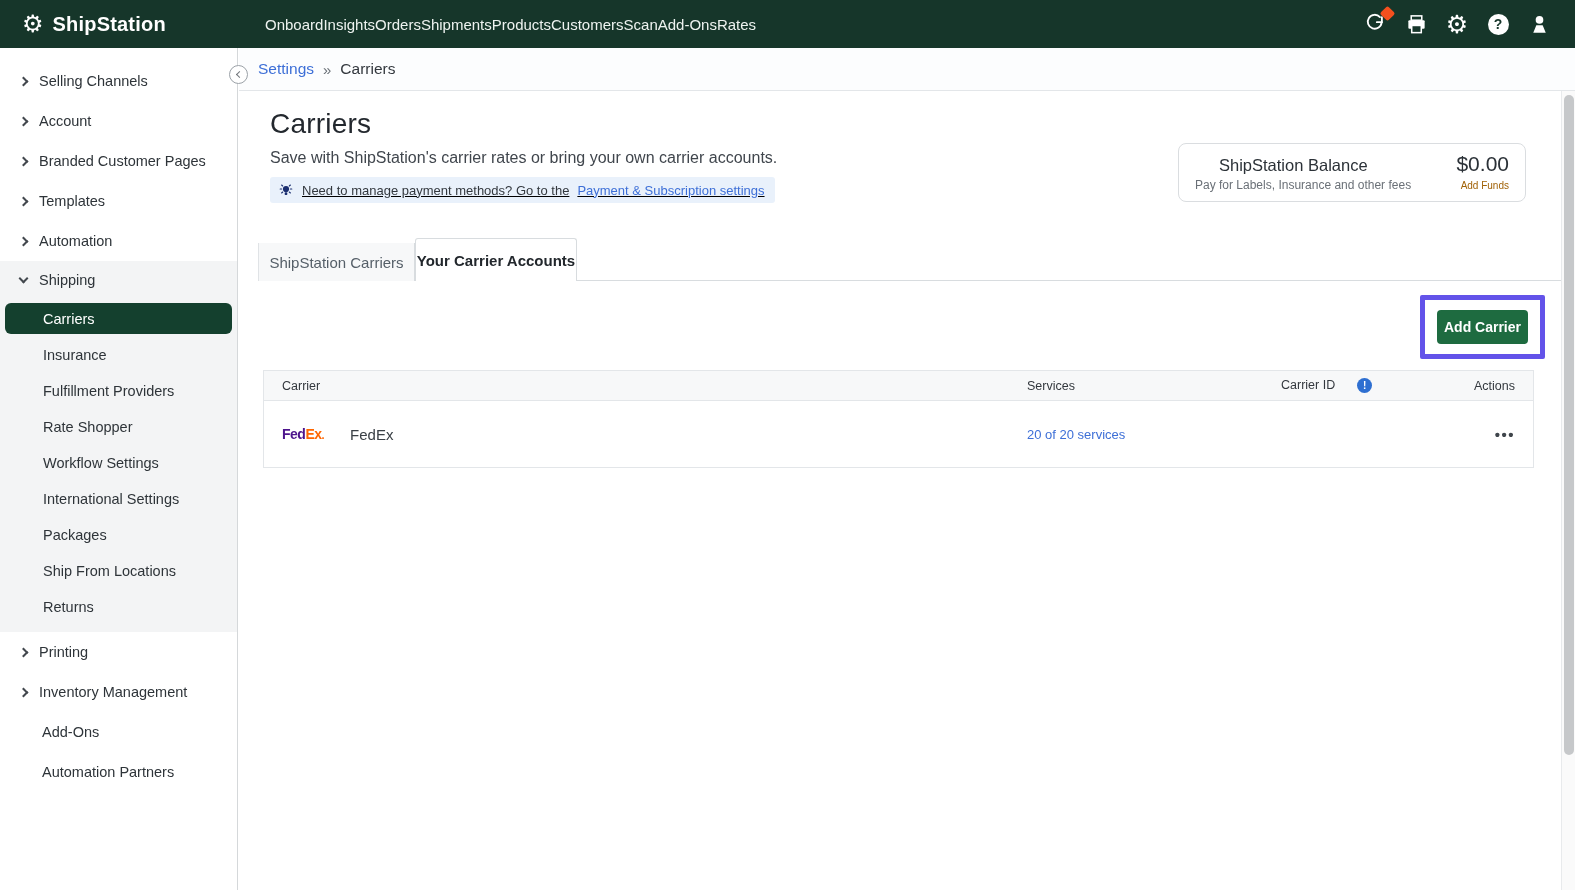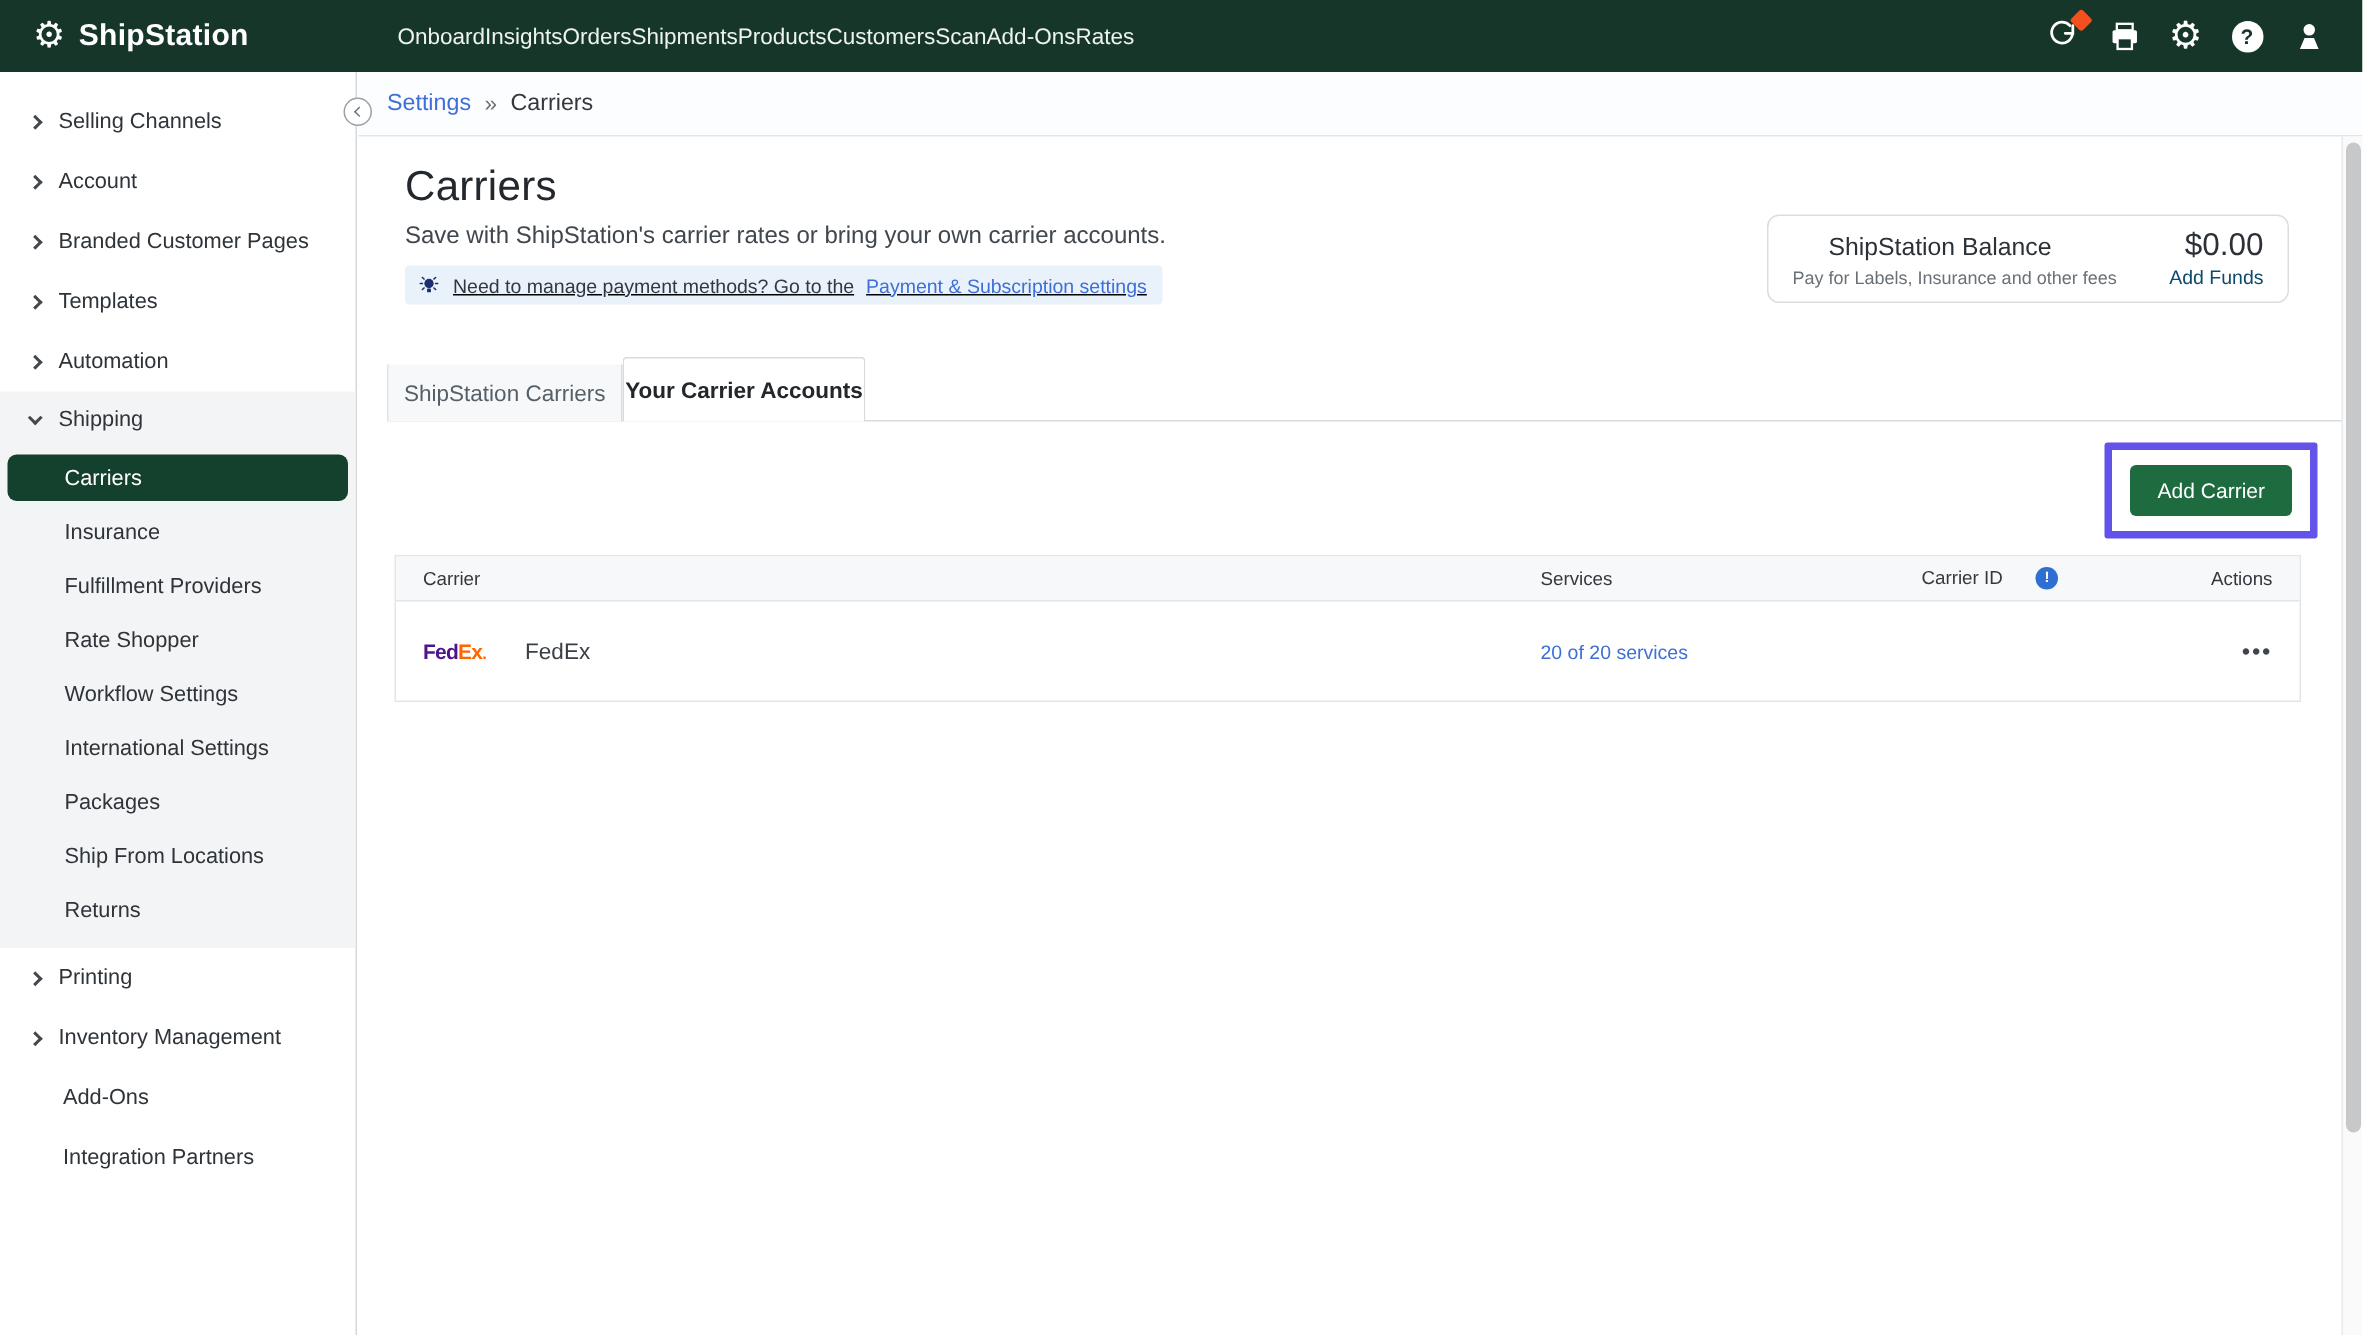--- a/index.html
+++ b/index.html
@@ -47,31 +47,31 @@
   .page-subtitle { margin-top:9px; font-size:16px; color:#40464d; }
   .tip-bar { display:inline-flex; align-items:center; gap:8px; margin-top:10px; background:#e9f1fb; border-radius:3px; padding:5px 10px 5px 8px;text-decoration:underline; }
   .tip-text { font-size:13px; color:#33383e; }
   .tip-link { font-size:13px; color:#3d6fd7; cursor:pointer; }
 
   .balance-card { position:absolute; top:95px; right:49px; width:348px; height:59px; border:1px solid #dadde0; border-radius:8px; padding:8px 16px 9px 16px; background:#fff; display:flex; flex-direction:column; justify-content:space-between; }
   .bal-row { display:flex; justify-content:space-between; align-items:baseline; }
   .bal-title { font-size:16.5px; color:#2b3137;margin-left:24px; }
   .bal-amount { font-size:21px; color:#2b3137; }
   .bal-desc { font-size:12px; color:#6a7077; }
-  .bal-link { font-size:13px; color:#0c4a6e; cursor:pointer; }
+  .bal-link { font-size:10px; color:#a16207; cursor:pointer; }
 
   
   .tabs { position:absolute; top:190px; left:19px; right:14px; height:43px; border-bottom:1px solid #d8dcdf; display:flex; align-items:flex-start; }
   .tab { display:flex; align-items:center; justify-content:center; cursor:pointer; white-space:nowrap; }
   .tab.inactive { margin-top:5px; height:38px; width:157px; background:#f7f8f9; border-left:1px solid #e0e3e6; border-right:1px solid #d8dcdf; color:#555f68; font-size:15px; }
   .tab.active { height:43px; width:162px; background:#fff; border:1px solid #d8dcdf; border-bottom:none; border-radius:3px 3px 0 0; color:#22272c; font-size:15px; font-weight:700; position:relative; z-index:2; }
 
   
   .highlight-box { position:absolute; top:247px; right:30px; border:5px solid #6353e9; border-radius:2px; background:#fff; padding:10px 12px; z-index:2; }
-  .add-carrier-btn { background:#1e6b40; color:#fff; font-size:14px; font-weight:400; font-family:"Liberation Sans",sans-serif; border:none; border-radius:4px; padding:9px 18px; cursor:pointer; }
+  .add-carrier-btn { background:#1e6b40; color:#fff; font-size:14px; font-weight:700; font-family:"Liberation Sans",sans-serif; border:none; border-radius:4px; padding:9px 7px; cursor:pointer; }
 
   
   .carrier-table { position:absolute; top:322px; left:24px; right:41px; border:1px solid #e3e6e9; background:#fff; }
   .t-header { display:grid; grid-template-columns:745px 254px 160px auto; padding:0 18px; height:30px; align-items:center; background:#f7f8f9; border-bottom:1px solid #e3e6e9; }
   .th { font-size:12.5px; color:#33383e; }
   .th-right { text-align:right; }
   .th-flex { display:flex; align-items:flex-start; gap:22px; }
   .info-circle { width:15px; height:15px; border-radius:50%; background:#2e6fd1; color:#fff; font-size:10px; font-weight:700; display:flex; align-items:center; justify-content:center; cursor:pointer; }
   .t-row { display:grid; grid-template-columns:745px 254px 160px auto; padding:0 18px; height:66px; align-items:center; }
   .cell-carrier { display:flex; align-items:center; gap:26px; }
@@ -181,21 +181,21 @@
       <span class="side-label">Printing</span>
     </div>
     <div class="side-item">
       <span class="chev chev-right"></span>
       <span class="side-label">Inventory Management</span>
     </div>
     <div class="side-item no-chev">
       <span class="side-label">Add-Ons</span>
     </div>
     <div class="side-item no-chev">
-      <span class="side-label">Integration Partners</span>
+      <span class="side-label">Automation Partners</span>
     </div>
   </div>
 
   <div class="collapse-btn">
     <span class="chev chev-left-sm"></span>
   </div>
 
   <div class="main">
 
     <div class="breadcrumb-bar">

